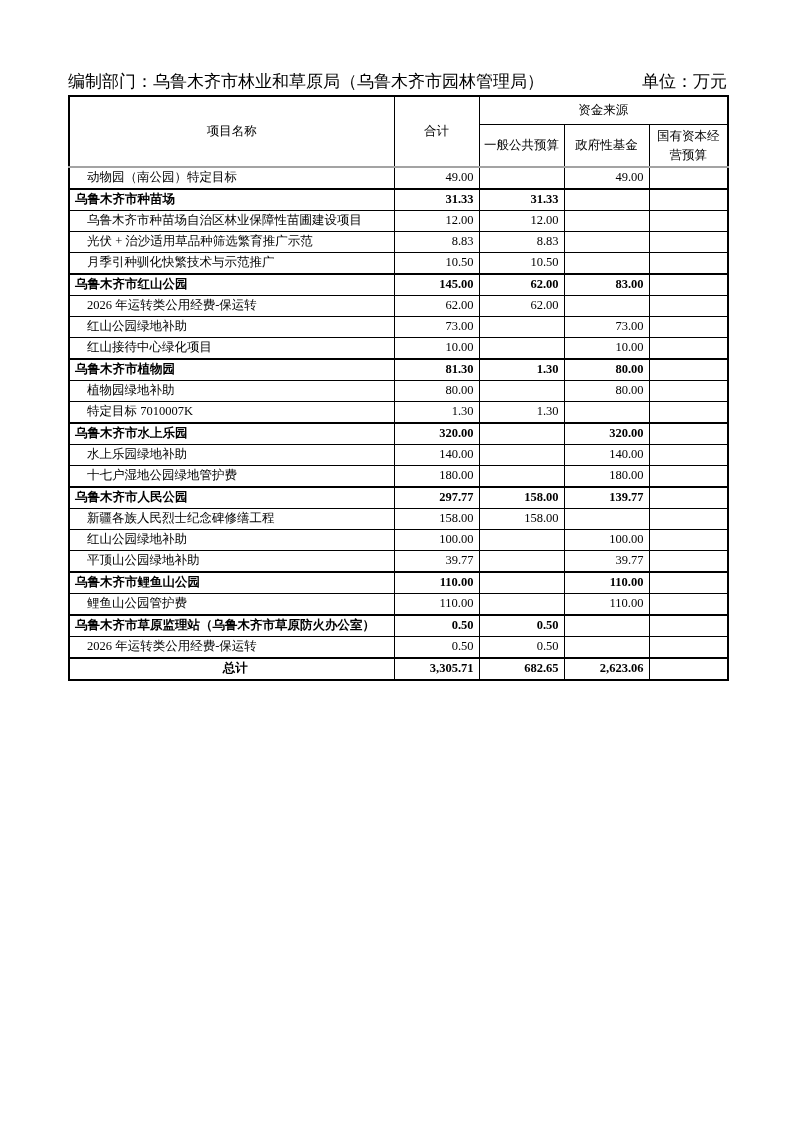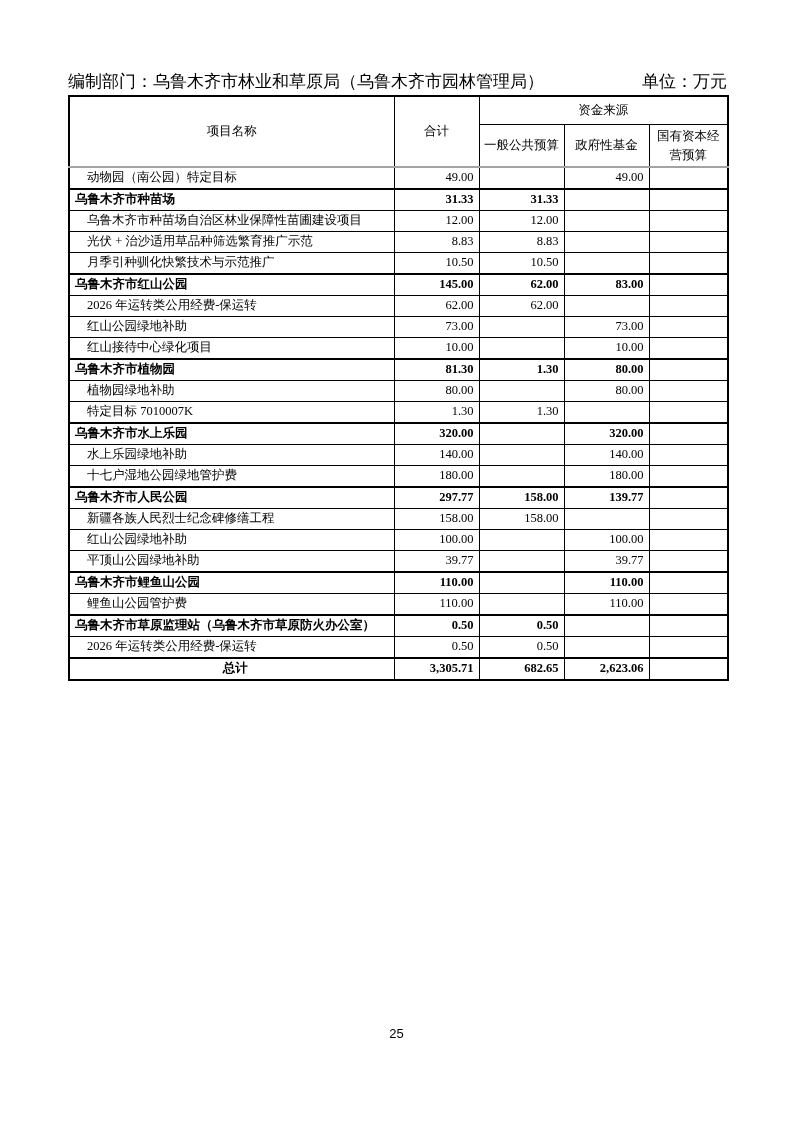--- a/index.html
+++ b/index.html
@@ -275,15 +275,14 @@
         <tr class="grand">
           <td class="name">总计</td>
           <td class="num">3,305.71</td>
           <td class="num">682.65</td>
           <td class="num">2,623.06</td>
           <td class="num"></td>
         </tr>
       </tbody>
   </table>
 
-  <div class="page-number">25</div>
 
 </div>
 
 </body></html>

